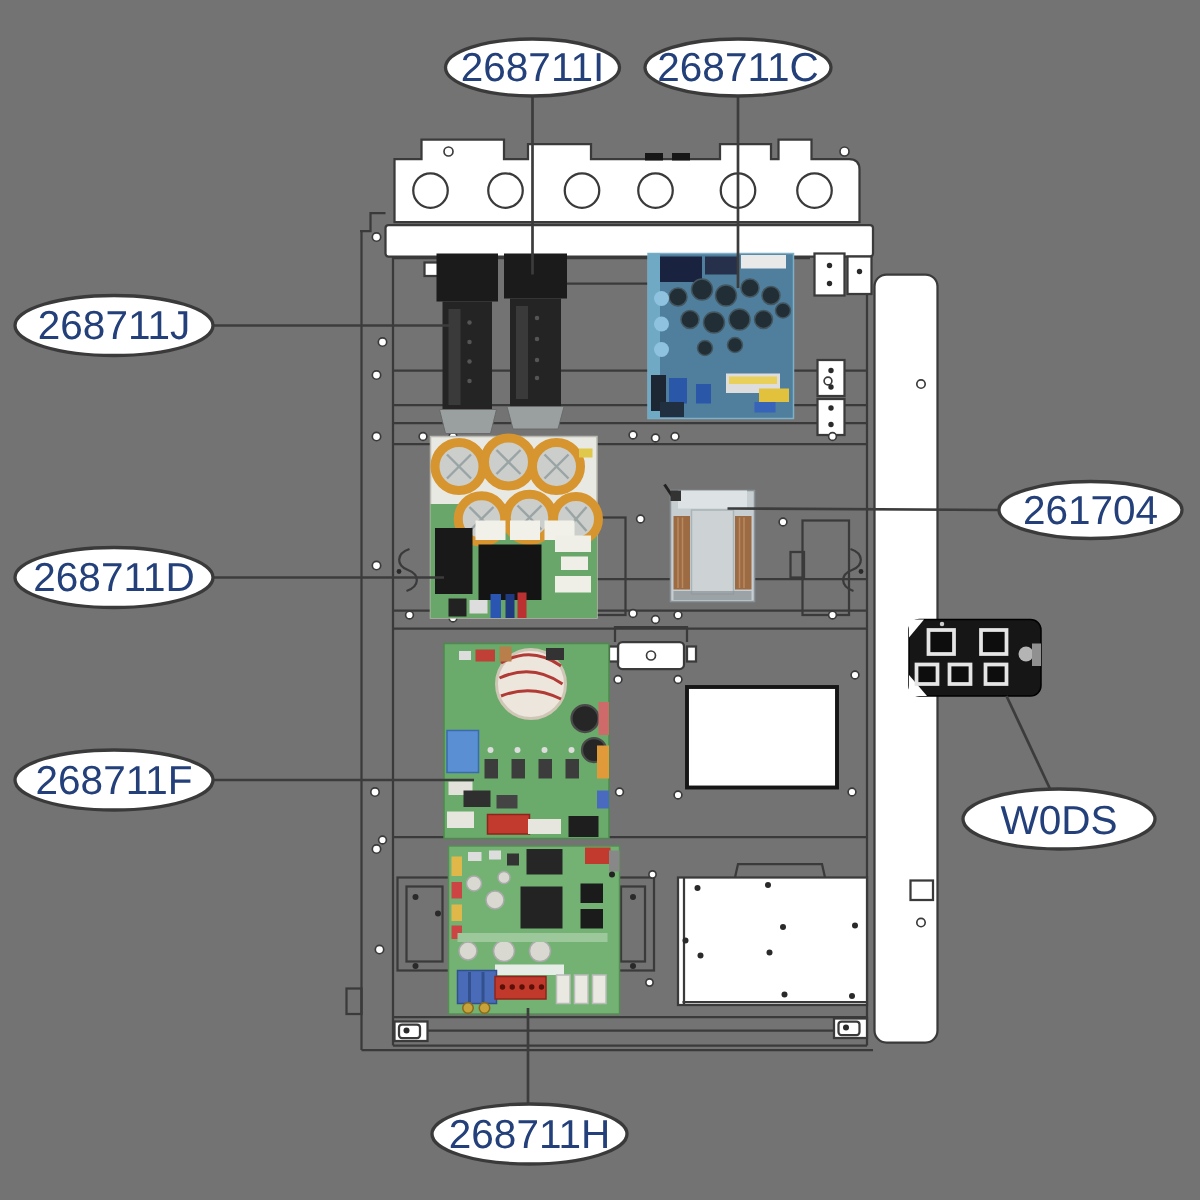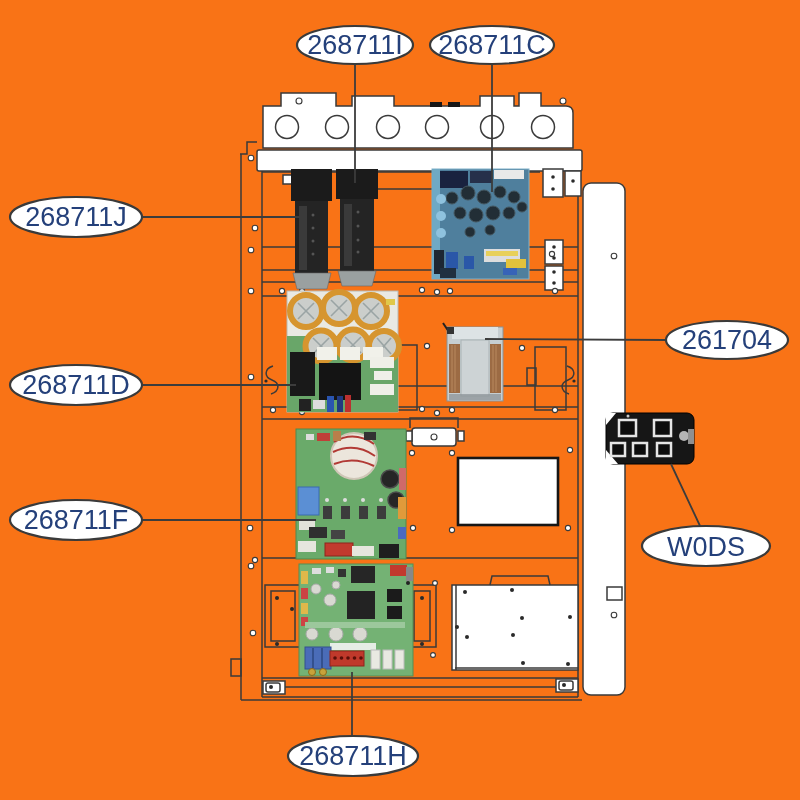--- a/index.html
+++ b/index.html
@@ -1,16 +1,16 @@
 <!DOCTYPE html>
 <html><head>
 <meta charset="utf-8">
 <style>
   html,body{margin:0;padding:0;background:#ffffff;}
-  .stage{width:800px;height:800px;position:relative;background:#f97316;overflow:hidden;}
+  .stage{width:800px;height:800px;position:relative;background:#737373;overflow:hidden;}
   .ln{stroke:#3a3a3a;stroke-width:1.5;fill:none;}
   .lnf{stroke:#3a3a3a;stroke-width:1.5;fill:#ffffff;}
   .thick{stroke:#161616;stroke-width:2.6;fill:#ffffff;}
   .ring{stroke:#3a3a3a;stroke-width:1.1;fill:#ffffff;}
   .dot{fill:#2a2a2a;stroke:none;}
   .leader{stroke:#3c3c3c;stroke-width:1.8;fill:none;}
   .oval{fill:#ffffff;stroke:#3a3a3a;stroke-width:2.2;}
   .lbl{font-family:"Liberation Sans",sans-serif;font-size:27px;fill:#24407a;text-anchor:middle;}
 </style>
 </head>

